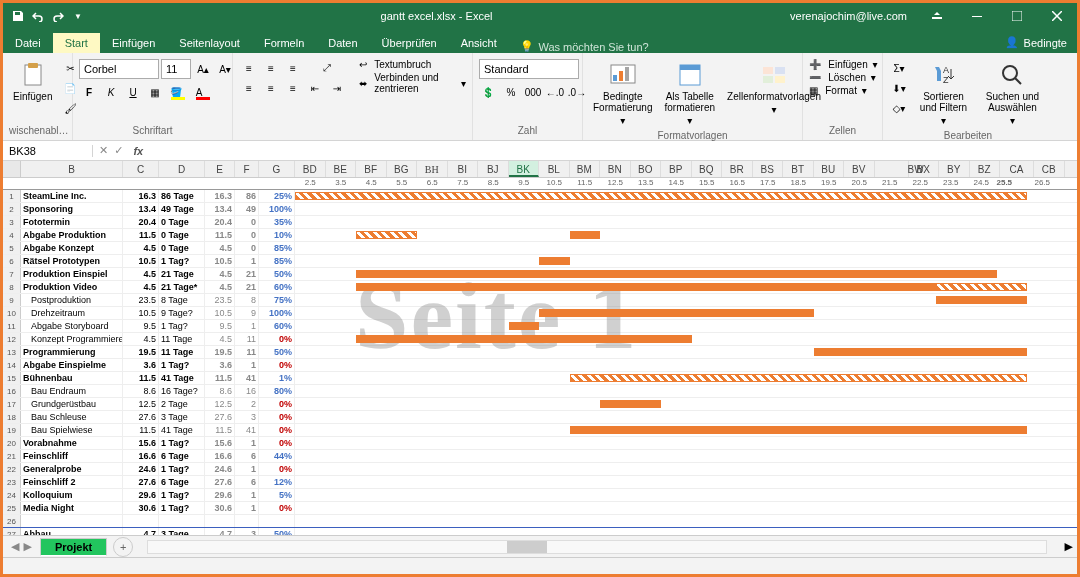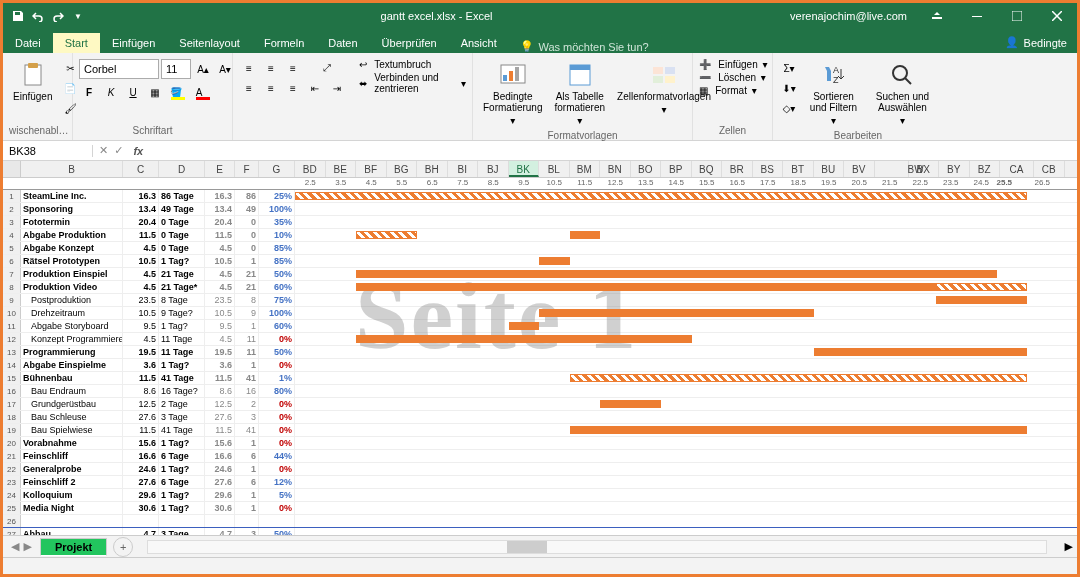--- a/index.html
+++ b/index.html
@@ -198,20 +198,33 @@
           <div class="mini-btn">⇥</div>
         </div>
       </div>
       <div class="stack" style="margin-left:8px;">
         <div class="stack-row"><span>↩</span>&nbsp;<span>Textumbruch</span></div>
         <div class="stack-row"><span>⬌</span>&nbsp;<span>Verbinden und zentrieren</span>&nbsp;▾</div>
       </div>
     </div>
   </div>
 
+  <div class="rgroup" style="width:110px;">
+    <div class="rgroup-body" style="flex-direction:column;gap:4px;">
+      <div class="font-box" style="width:100px;">Standard</div>
+      <div class="stack-row">
+        <div class="mini-btn">💲</div>
+        <div class="mini-btn">%</div>
+        <div class="mini-btn">000</div>
+        <div class="mini-btn">←.0</div>
+        <div class="mini-btn">.0→</div>
+      </div>
+    </div>
+    <div class="rgroup-label">Zahl</div>
+  </div>
 
   <div class="rgroup" style="width:220px;">
     <div class="rgroup-body">
       <div class="big-btn"><svg class="ico" viewBox="0 0 28 28">
             <rect x="2" y="4" width="24" height="18" fill="#fff" stroke="#888"></rect>
             <rect x="4" y="14" width="4" height="6" fill="#5b9bd5"></rect>
             <rect x="10" y="10" width="4" height="10" fill="#ed7d31"></rect>
             <rect x="16" y="6" width="4" height="14" fill="#a5a5a5"></rect>
           </svg><span>Bedingte Formatierung</span>▾</div>
       <div class="big-btn"><svg class="ico" viewBox="0 0 28 28">
@@ -277,21 +290,21 @@
   <div class="ch" style="width: 102px;">B</div>
       <div class="ch" style="width: 36px;">C</div>
       <div class="ch" style="width: 46px;">D</div>
       <div class="ch" style="width: 30px;">E</div>
       <div class="ch" style="width: 24px;">F</div>
       <div class="ch" style="width: 36px;">G</div>
       <div class="ch" style="width: 30.5px;">BD</div>
       <div class="ch" style="width: 30.5px;">BE</div>
       <div class="ch" style="width: 30.5px;">BF</div>
       <div class="ch" style="width: 30.5px;">BG</div>
-      <div class="ch" style="width: 30.5px;">BH</div>
+      <div class="ch" style="width: 30.5px; font-family: Liberation Serif, serif;">BH</div>
       <div class="ch" style="width: 30.5px;">BI</div>
       <div class="ch" style="width: 30.5px;">BJ</div>
       <div class="ch active" style="width: 30.5px;">BK</div>
       <div class="ch" style="width: 30.5px;">BL</div>
       <div class="ch" style="width: 30.5px;">BM</div>
       <div class="ch" style="width: 30.5px;">BN</div>
       <div class="ch" style="width: 30.5px;">BO</div>
       <div class="ch" style="width: 30.5px;">BP</div>
       <div class="ch" style="width: 30.5px;">BQ</div>
       <div class="ch" style="width: 30.5px;">BR</div>

